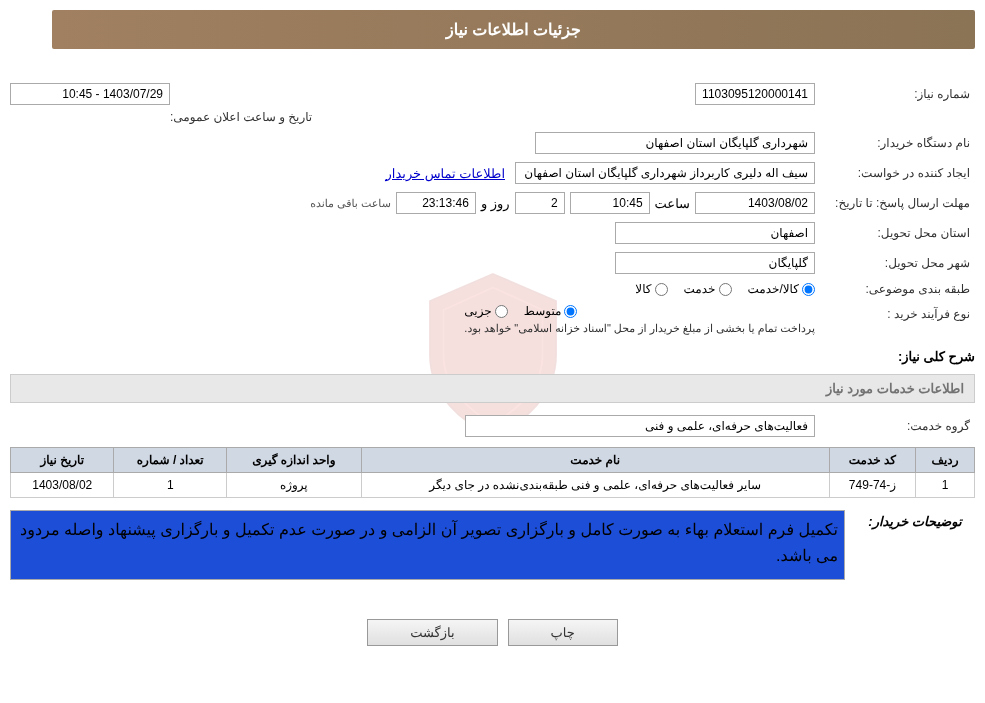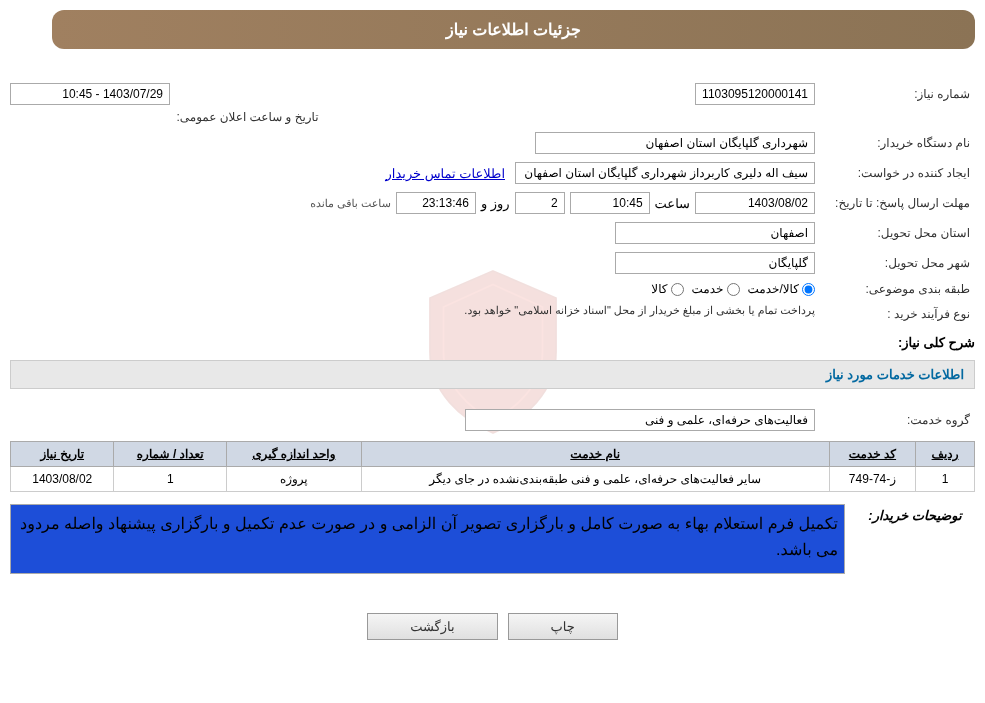--- a/index.html
+++ b/index.html
@@ -17,21 +17,21 @@
       padding: 10px;
     }
     .header-bar {
       background: linear-gradient(to left, #8B7355, #a08060);
       color: white;
       text-align: center;
       padding: 10px 15px;
       font-size: 16px;
       font-weight: bold;
       margin-bottom: 15px;
-      border-radius: 12px;
+      border-radius: 2px;
       margin-left: 42px;
     }
     .form-row {
       display: flex;
       align-items: center;
       margin-bottom: 8px;
       flex-direction: row;
     }
     .label-cell {
       min-width: 160px;
@@ -59,52 +59,51 @@
       display: flex;
       align-items: center;
       gap: 5px;
     }
     .section-title {
       background: #e8e8e8;
       border: 1px solid #ccc;
       padding: 6px 10px;
       font-weight: bold;
       font-size: 13px;
-      color: #0369a1;
-      margin-bottom: 20px;
+      color: #737373;
+      margin-bottom: 12px;
     }
     .link-style {
       color: #0000cc;
       text-decoration: underline;
       cursor: pointer;
     }
     .radio-group {
       display: flex;
       align-items: center;
-      gap: 8px;
+      gap: 16px;
       flex-direction: row-reverse;
     }
     .radio-item {
       display: flex;
       align-items: center;
       gap: 3px;
       font-size: 12px;
     }
     table.data-table {
       width: 100%;
       border-collapse: collapse;
       font-size: 12px;
     }
     table.data-table th {
       background: #d0d8e4;
       border: 1px solid #aaa;
       padding: 5px 8px;
       text-align: center;
       font-weight: bold;
-      text-decoration: underline;
     }
     table.data-table td {
       border: 1px solid #ccc;
       padding: 5px 8px;
       text-align: center;
       background: #fff;
     }
     .button-row {
       display: flex;
       justify-content: center;
@@ -172,21 +171,21 @@
       <path d="M100 25 L155 50 L155 100 C155 137 125 163 100 176 C75 163 45 137 45 100 L45 50 Z" fill="none" stroke="#e74c3c" stroke-width="2"></path>
       <text x="100" y="115" text-anchor="middle" font-size="28" fill="#c0392b" font-weight="bold">Ana</text>
     </svg>
 
     <div class="content-overlay">
 
       <div class="form-row" style="margin-bottom:8px;">
         <span class="label-cell">شماره نیاز:</span>
         <input class="input-box input-narrow" type="text" readonly="" value="1103095120000141" style="">
         <span style="flex:1"></span>
-        <span class="label-cell" style="min-width:160px; text-align:center;margin-top:46px;">تاریخ و ساعت اعلان عمومی:</span>
+        <span class="label-cell" style="min-width:160px; text-align:left;margin-top:46px;">تاریخ و ساعت اعلان عمومی:</span>
         <input class="input-box" style="width: 160px;" type="text" readonly="" value="1403/07/29 - 10:45">
       </div>
 
       <div class="form-row">
         <span class="label-cell">نام دستگاه خریدار:</span>
         <input class="input-box input-wide" type="text" readonly="" value="شهرداری گلپایگان استان اصفهان" style="">
       </div>
 
       <div class="form-row">
         <span class="label-cell">ایجاد کننده در خواست:</span>
@@ -232,20 +231,30 @@
           <div class="radio-item">
             <input type="radio" name="category" checked="" style="">
             <span>کالا/خدمت</span>
           </div>
         </div>
       </div>
 
       <div class="form-row" style="align-items: flex-start;">
         <span class="label-cell" style="padding-top:3px;">نوع فرآیند خرید :</span>
         <div>
+          <div class="radio-group" style="margin-bottom:4px;">
+            <div class="radio-item">
+              <input type="radio" name="process" style="">
+              <span>جزیی</span>
+            </div>
+            <div class="radio-item">
+              <input type="radio" name="process" checked="" style="">
+              <span>متوسط</span>
+            </div>
+          </div>
           <div class="note-text">پرداخت تمام یا بخشی از مبلغ خریدار از محل "اسناد خزانه اسلامی" خواهد بود.</div>
         </div>
       </div>
 
       <div style="margin-top:10px; margin-bottom:10px;">
         <div style="display:flex; align-items:flex-start; gap:10px;">
           <span style="min-width:120px; text-align:right; font-weight:bold; padding-top:4px;">شرح کلی نیاز:</span>
         </div>
       </div>
 

